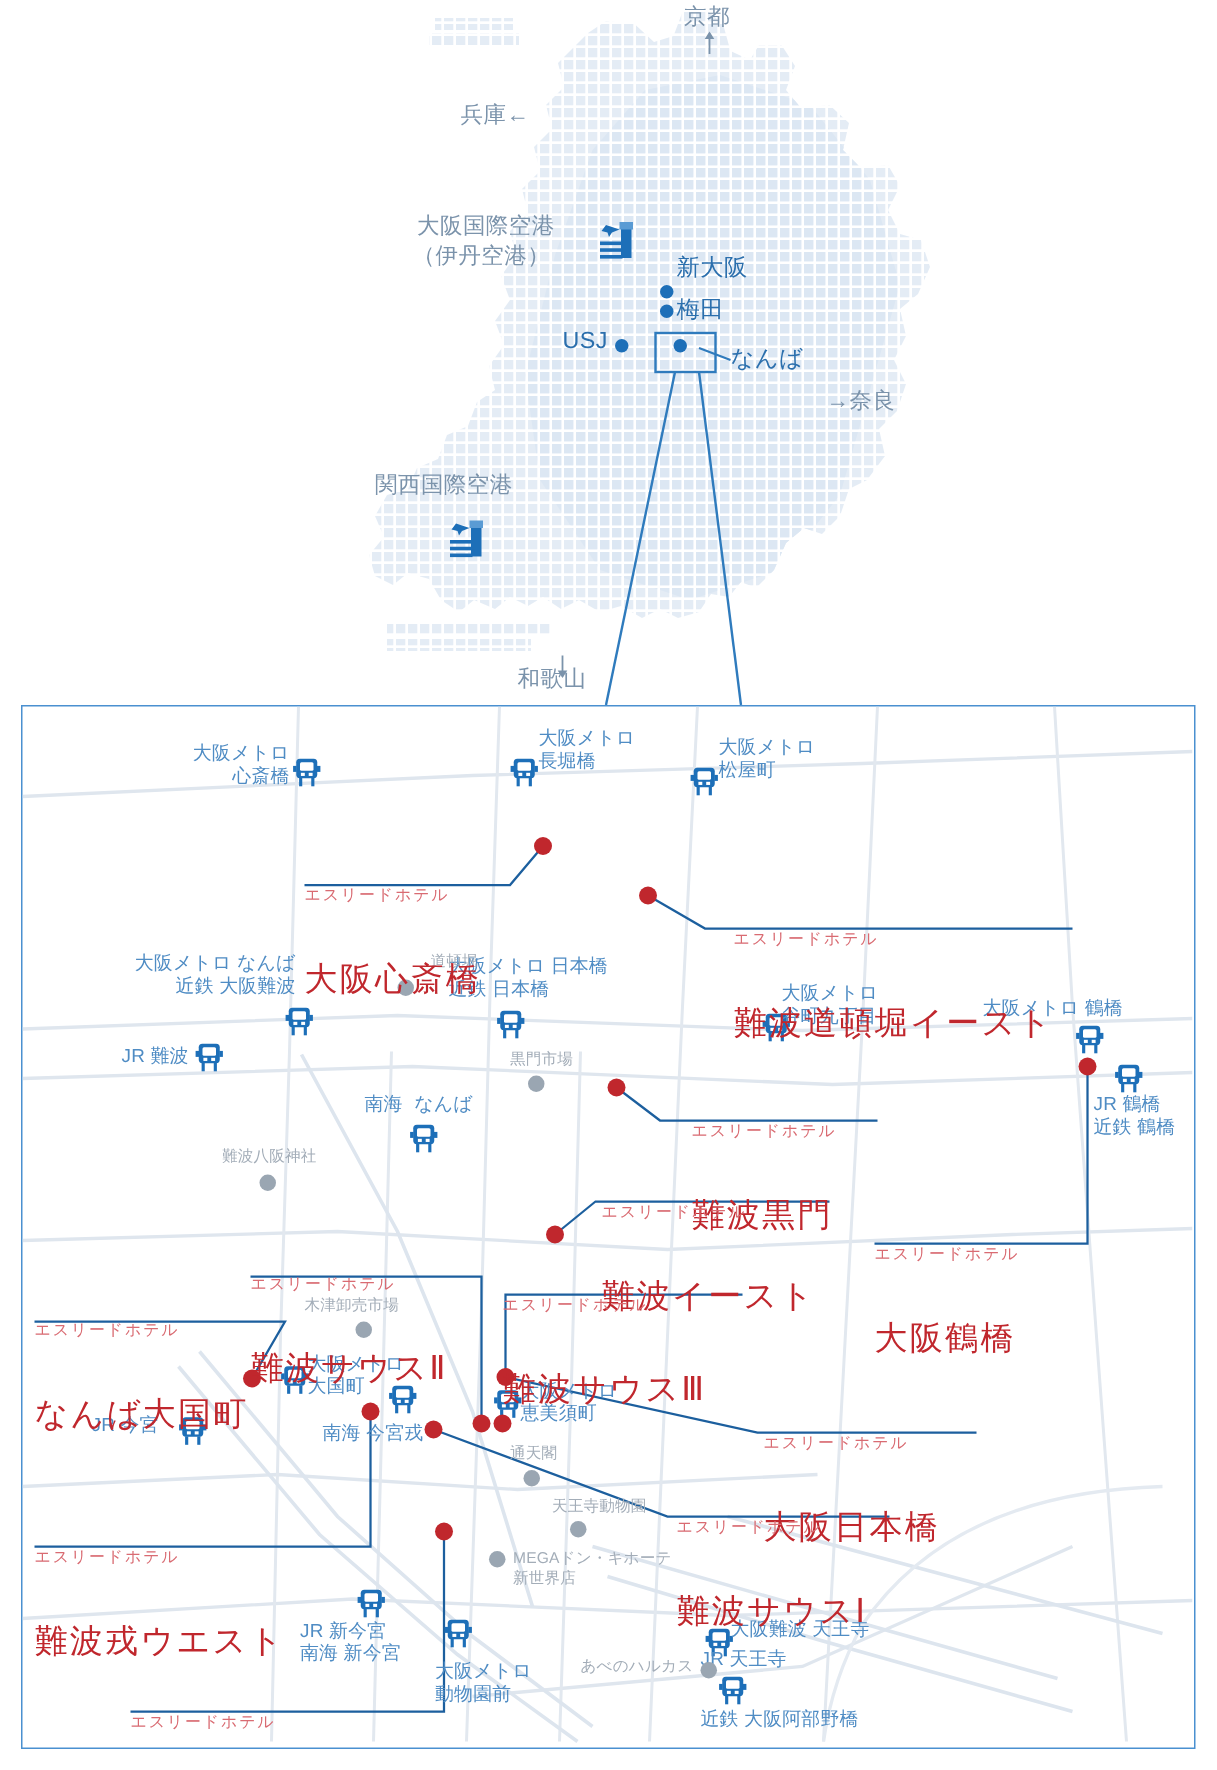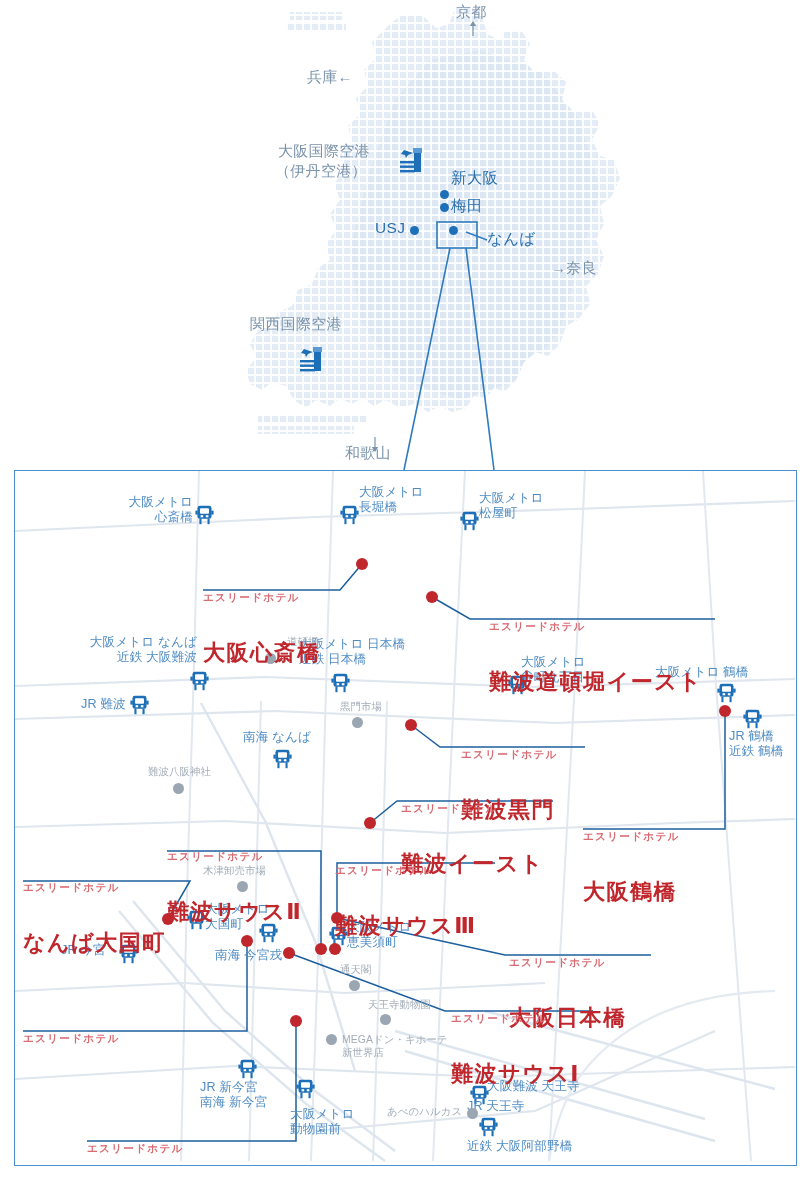--- a/index.html
+++ b/index.html
@@ -75,21 +75,20 @@
   }
   .red-dot{
     position:absolute;width:12px;height:12px;border-radius:50%;
     background:#c0272d;
   }
   
   .hotel{
     position:absolute;
     white-space:pre;
     text-align:left;
-    font-weight:bold;
   }
   .hotel .brand{
     display:block;
     color:#d96b72;
     font-size:10.6px;
     letter-spacing:.12em;
     line-height:1.1;
     margin-bottom:1px;
   }
   .hotel .name{
@@ -489,21 +488,21 @@
     <div class="st-label" style="left:60px;top:164px;text-align:right;width:122px;">大阪メトロ なんば
 近鉄 大阪難波</div>
     <div class="st-label" style="left:284px;top:166px;">大阪メトロ 日本橋
 近鉄 日本橋</div>
     <div class="st-label" style="left:506px;top:184px;">大阪メトロ
 谷町九丁目</div>
     <div class="st-label" style="left:640px;top:194px;">大阪メトロ 鶴橋</div>
     <div class="st-label" style="left:714px;top:258px;">JR 鶴橋
 近鉄 鶴橋</div>
     <div class="st-label" style="left:66px;top:226px;">JR 難波</div>
-    <div class="st-label" style="left:228px;top:259px;">南海 なんば</div>
+    <div class="st-label" style="left:228px;top:259px;font-family:Liberation Mono, monospace;">南海 なんば</div>
     <div class="st-label" style="left:190px;top:431px;">大阪メトロ
 大国町</div>
     <div class="st-label" style="left:46px;top:472px;">JR 今宮</div>
     <div class="st-label" style="left:200px;top:477px;">南海 今宮戎</div>
     <div class="st-label" style="left:332px;top:449px;">大阪メトロ
 恵美須町</div>
     <div class="st-label" style="left:185px;top:609px;">JR 新今宮
 南海 新今宮</div>
     <div class="st-label" style="left:275px;top:636px;">大阪メトロ
 動物園前</div>
@@ -594,20 +593,21 @@
       <span class="name">大阪日本橋</span>
     </div>
 
     <div class="hotel" style="left:436px;top:506px;">
       <span class="brand">エスリードホテル</span>
       <span class="name">難波サウスⅠ</span>
     </div>
 
     <div class="hotel" style="left:8px;top:526px;">
       <span class="brand">エスリードホテル</span>
+      <span class="name">難波戎ウエスト</span>
     </div>
 
     <div class="hotel" style="left:72px;top:636px;">
       <span class="brand">エスリードホテル</span>
       
     </div>
   </div>
 </div>
 
 </body></html>

